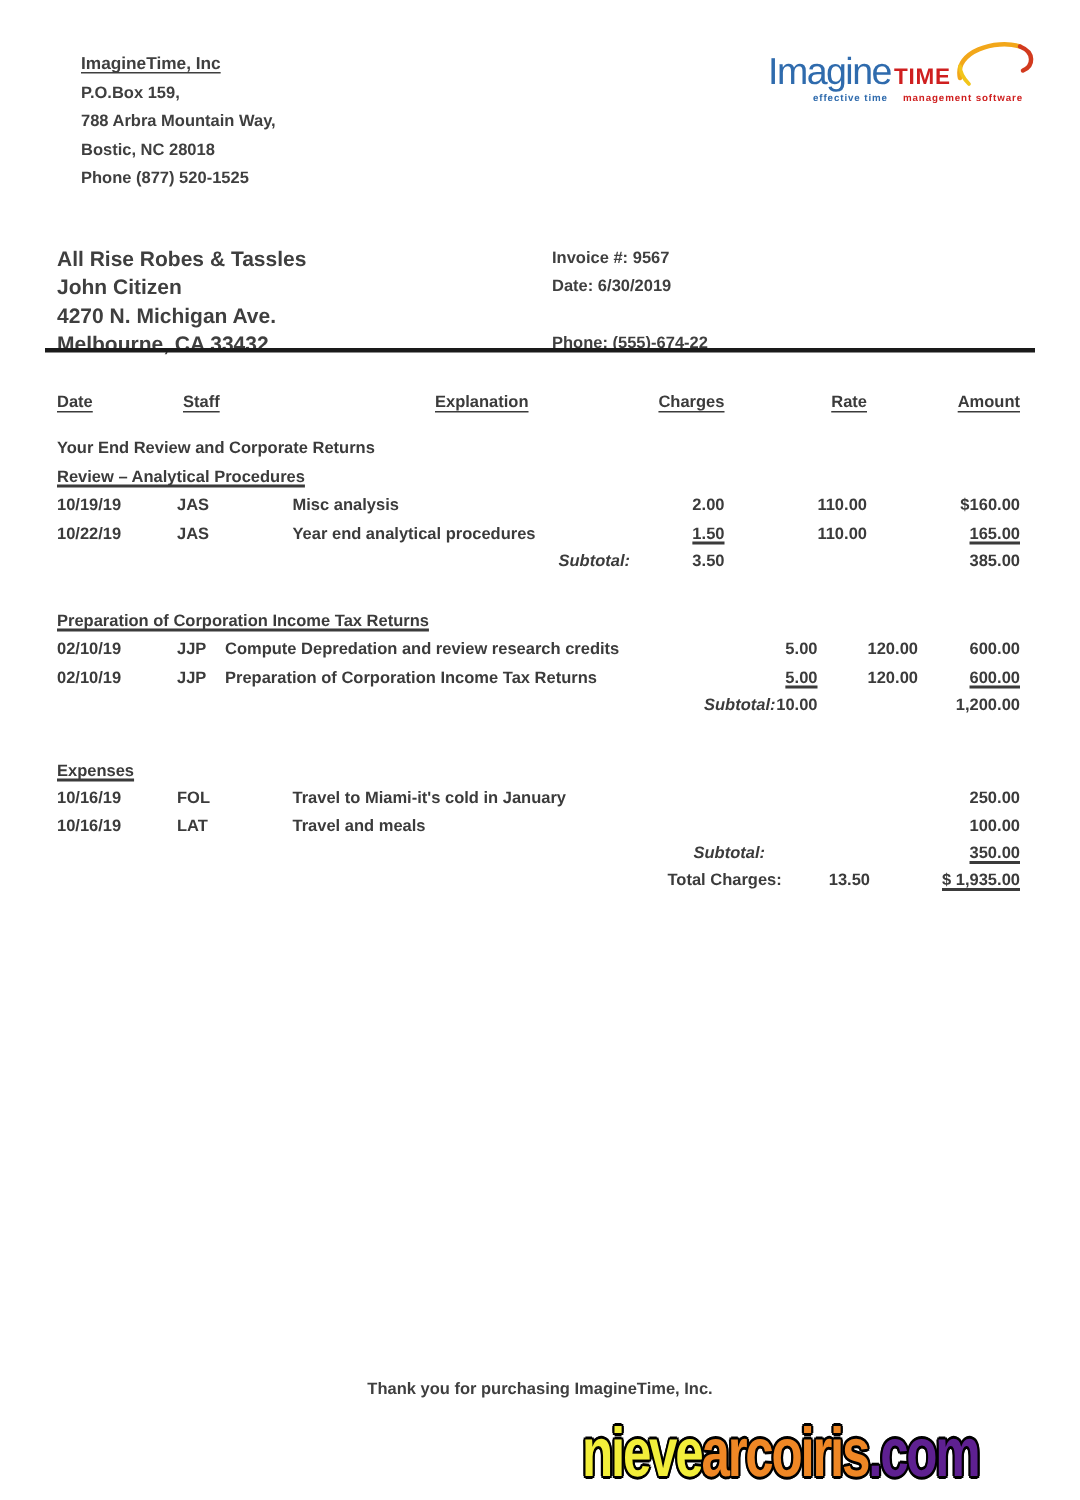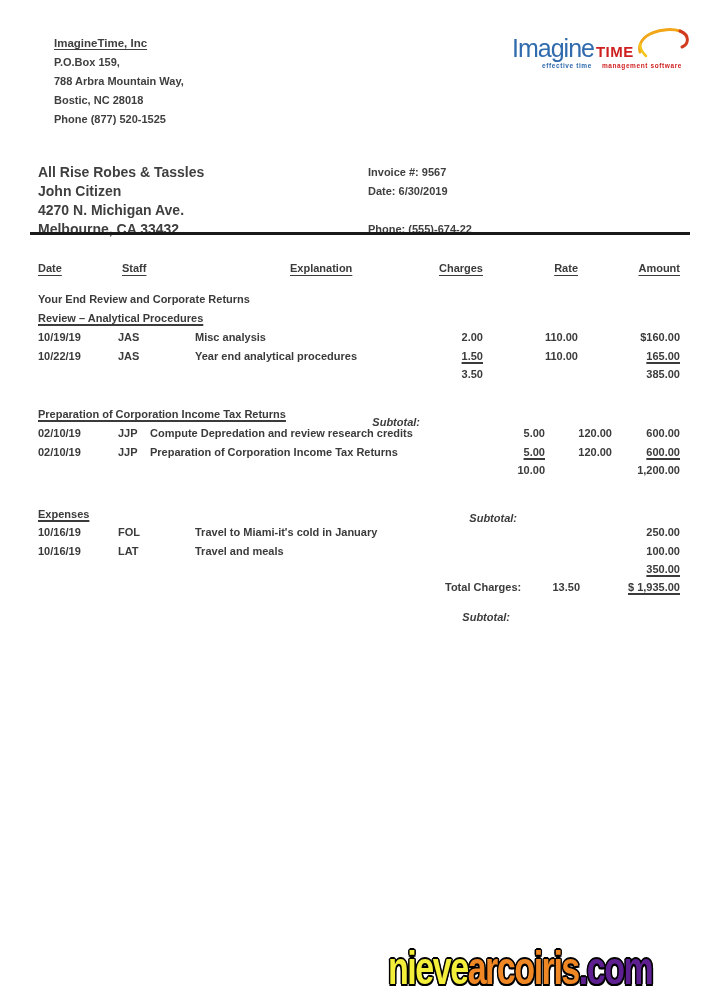--- a/index.html
+++ b/index.html
@@ -22,21 +22,21 @@
   .client{left:38px;top:163px;font-size:14px;font-weight:700;line-height:19px;color:#3f3f3f;}
   .invinfo{left:368px;top:163px;font-size:11px;font-weight:700;line-height:19px;color:#3f3f3f;}
   .invinfo .gap{height:19px;}
   .divider{left:30px;top:232px;width:660px;height:3px;background:#1a1a1a;}
   
   .trow{position:absolute;left:30px;width:660px;height:19px;font-size:11px;font-weight:600;color:#3b3b3b;}
   .trow span{position:absolute;white-space:nowrap;top:0;}
   .u{text-decoration:underline;text-underline-offset:2px;text-decoration-thickness:1.5px;}
   .hdr span{font-weight:700;text-decoration:underline;text-underline-offset:3px;}
   .bold{font-weight:700;}
-  .ital{font-style:italic;margin-top:48px;}
+  .ital{font-style:italic;}
   .c-date{left:8px;}
   .c-staff{left:88px;}
   .c-hstaff{left:64px;margin-left:28px;}
   .c-expl{left:143px;padding-left:22px;}
   .c-expl2{left:120px;}
   .c-hexpl{left:260px;}
   .c-hours{right:207px;width:70px;text-align:right;}
   .c-rate{right:112px;width:70px;text-align:right;}
   .c-amt{right:10px;width:95px;text-align:right;}
   .c-hours2{right:145px;width:70px;text-align:right;}
@@ -190,18 +190,19 @@
   <div class="trow" style="top:563px">
     <span class="c-sublabel3 ital">Subtotal:</span>
     <span class="c-amt u">350.00</span>
   </div>
   <div class="trow" style="top:581px">
     <span class="c-totlabel bold">Total Charges:</span>
     <span class="c-tothours bold">13.50</span>
     <span class="c-amt u bold">$ 1,935.00</span>
   </div>
 
+  <div class="abs thanks">Thank you for purchasing ImagineTime, Inc.</div>
 
   <div class="abs watermark">
     <span style="color: rgb(242, 238, 58);">nieve</span><span style="color: rgb(239, 135, 37);">arcoiris</span><span style="color: rgb(94, 32, 145);">.com</span>
   </div>
 
 </div>
 
 </body></html>

